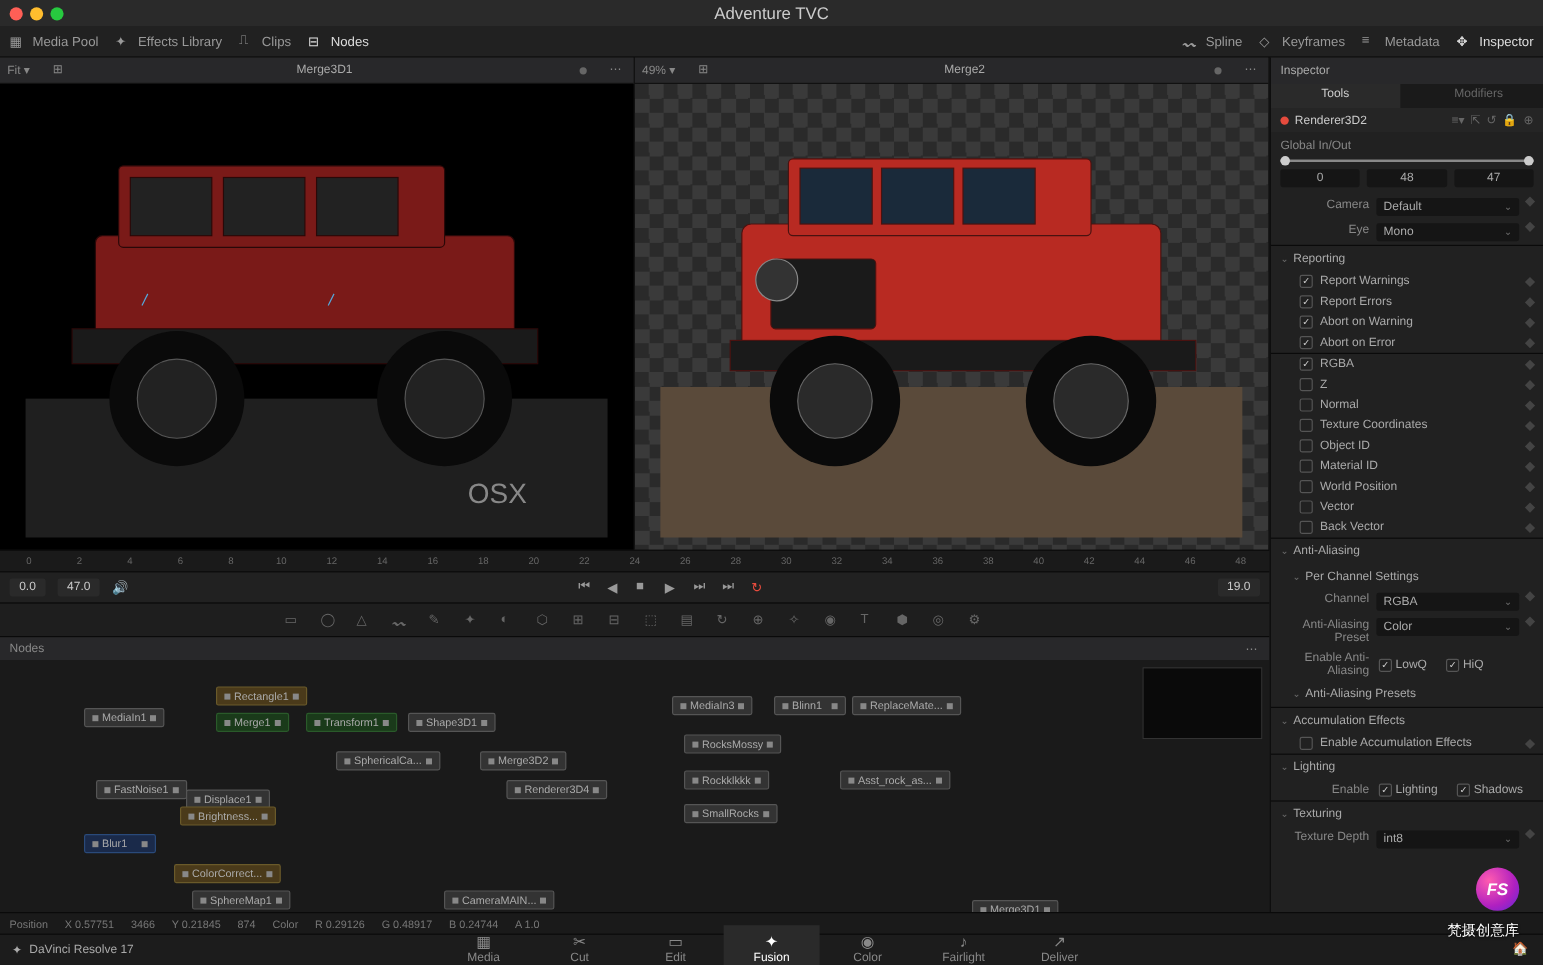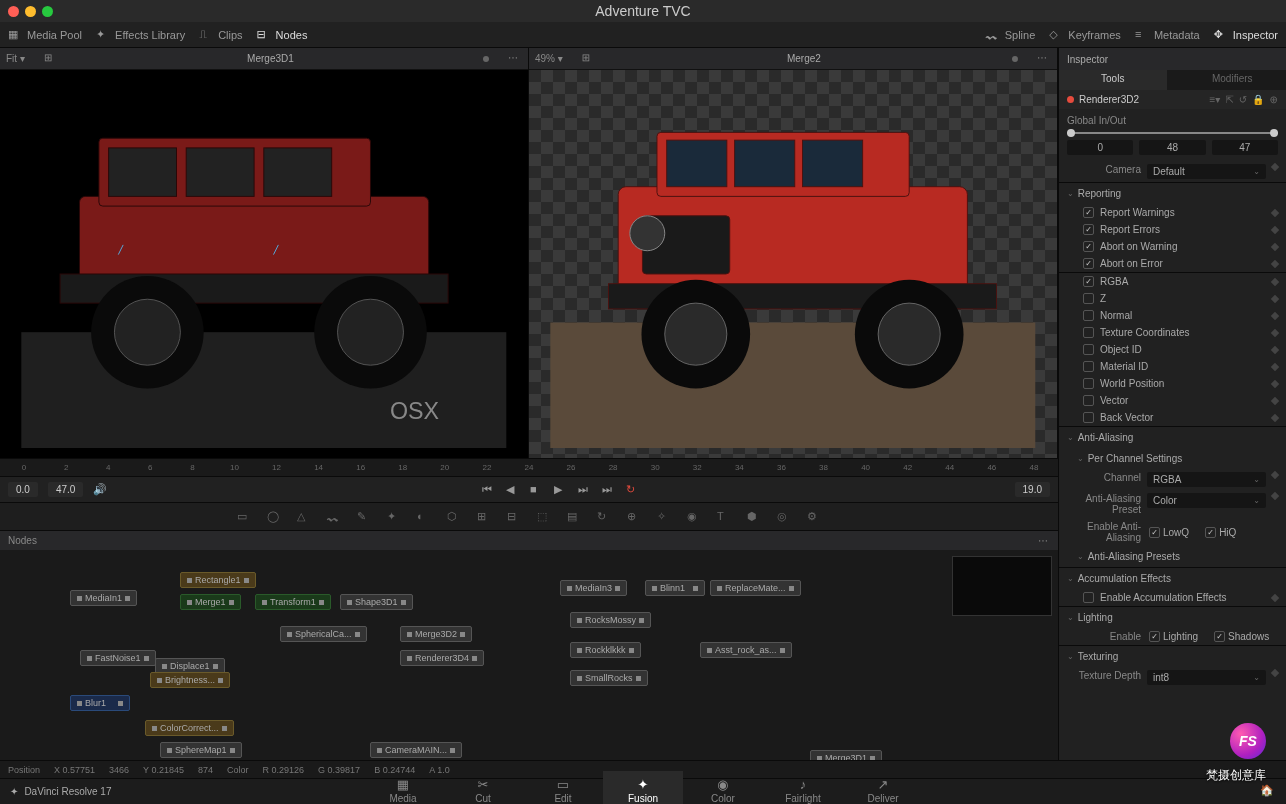--- a/index.html
+++ b/index.html
@@ -302,21 +302,21 @@
       <div class="node" style="left:280px;top:76px">
           <span class="nport"></span>
           <span>SphericalCa...</span>
           <span class="nport out"></span>
         </div>
       <div class="node" style="left:400px;top:76px">
           <span class="nport"></span>
           <span>Merge3D2</span>
           <span class="nport out"></span>
         </div>
-      <div class="node" style="left:400px;top:100px">
+      <div class="node" style="left:422px;top:100px">
           <span class="nport"></span>
           <span>Renderer3D4</span>
           <span class="nport out"></span>
         </div>
       <div class="node" style="left:80px;top:100px">
           <span class="nport"></span>
           <span>FastNoise1</span>
           <span class="nport out"></span>
         </div>
       <div class="node" style="left:155px;top:108px">
@@ -420,20 +420,25 @@
         <div class="n">0</div>
         <div class="n">48</div>
         <div class="n">47</div>
       </div>
     </div>
     <div class="row">
         <span class="lbl">Camera</span>
         <span class="sel">Default</span>
         <span class="kf"></span>
       </div>
+    <div class="row">
+        <span class="lbl">Eye</span>
+        <span class="sel">Mono</span>
+        <span class="kf"></span>
+      </div>
 
     <div class="section">
       <div class="sec-hdr">Reporting</div>
       <div id="reporting-items">
           <div class="chk-row">
             <span class="chk on"></span>
             <span class="clbl">Report Warnings</span>
             <span class="kf"></span>
           </div>
           <div class="chk-row">
@@ -572,21 +577,21 @@
 </div>
 
 <div class="statusbar">
   <span>Position</span>
   <span>X 0.57751</span>
   <span>3466</span>
   <span>Y 0.21845</span>
   <span>874</span>
   <span>Color</span>
   <span>R 0.29126</span>
-  <span>G 0.39817</span>
+  <span>G 0.48917</span>
   <span>B 0.24744</span>
   <span>A 1.0</span>
 </div>
 
 <div class="pagebar">
   <div class="app">
     <span>✦</span>
     <span>DaVinci Resolve 17</span>
   </div>
   <div id="pages" style="display:flex">

